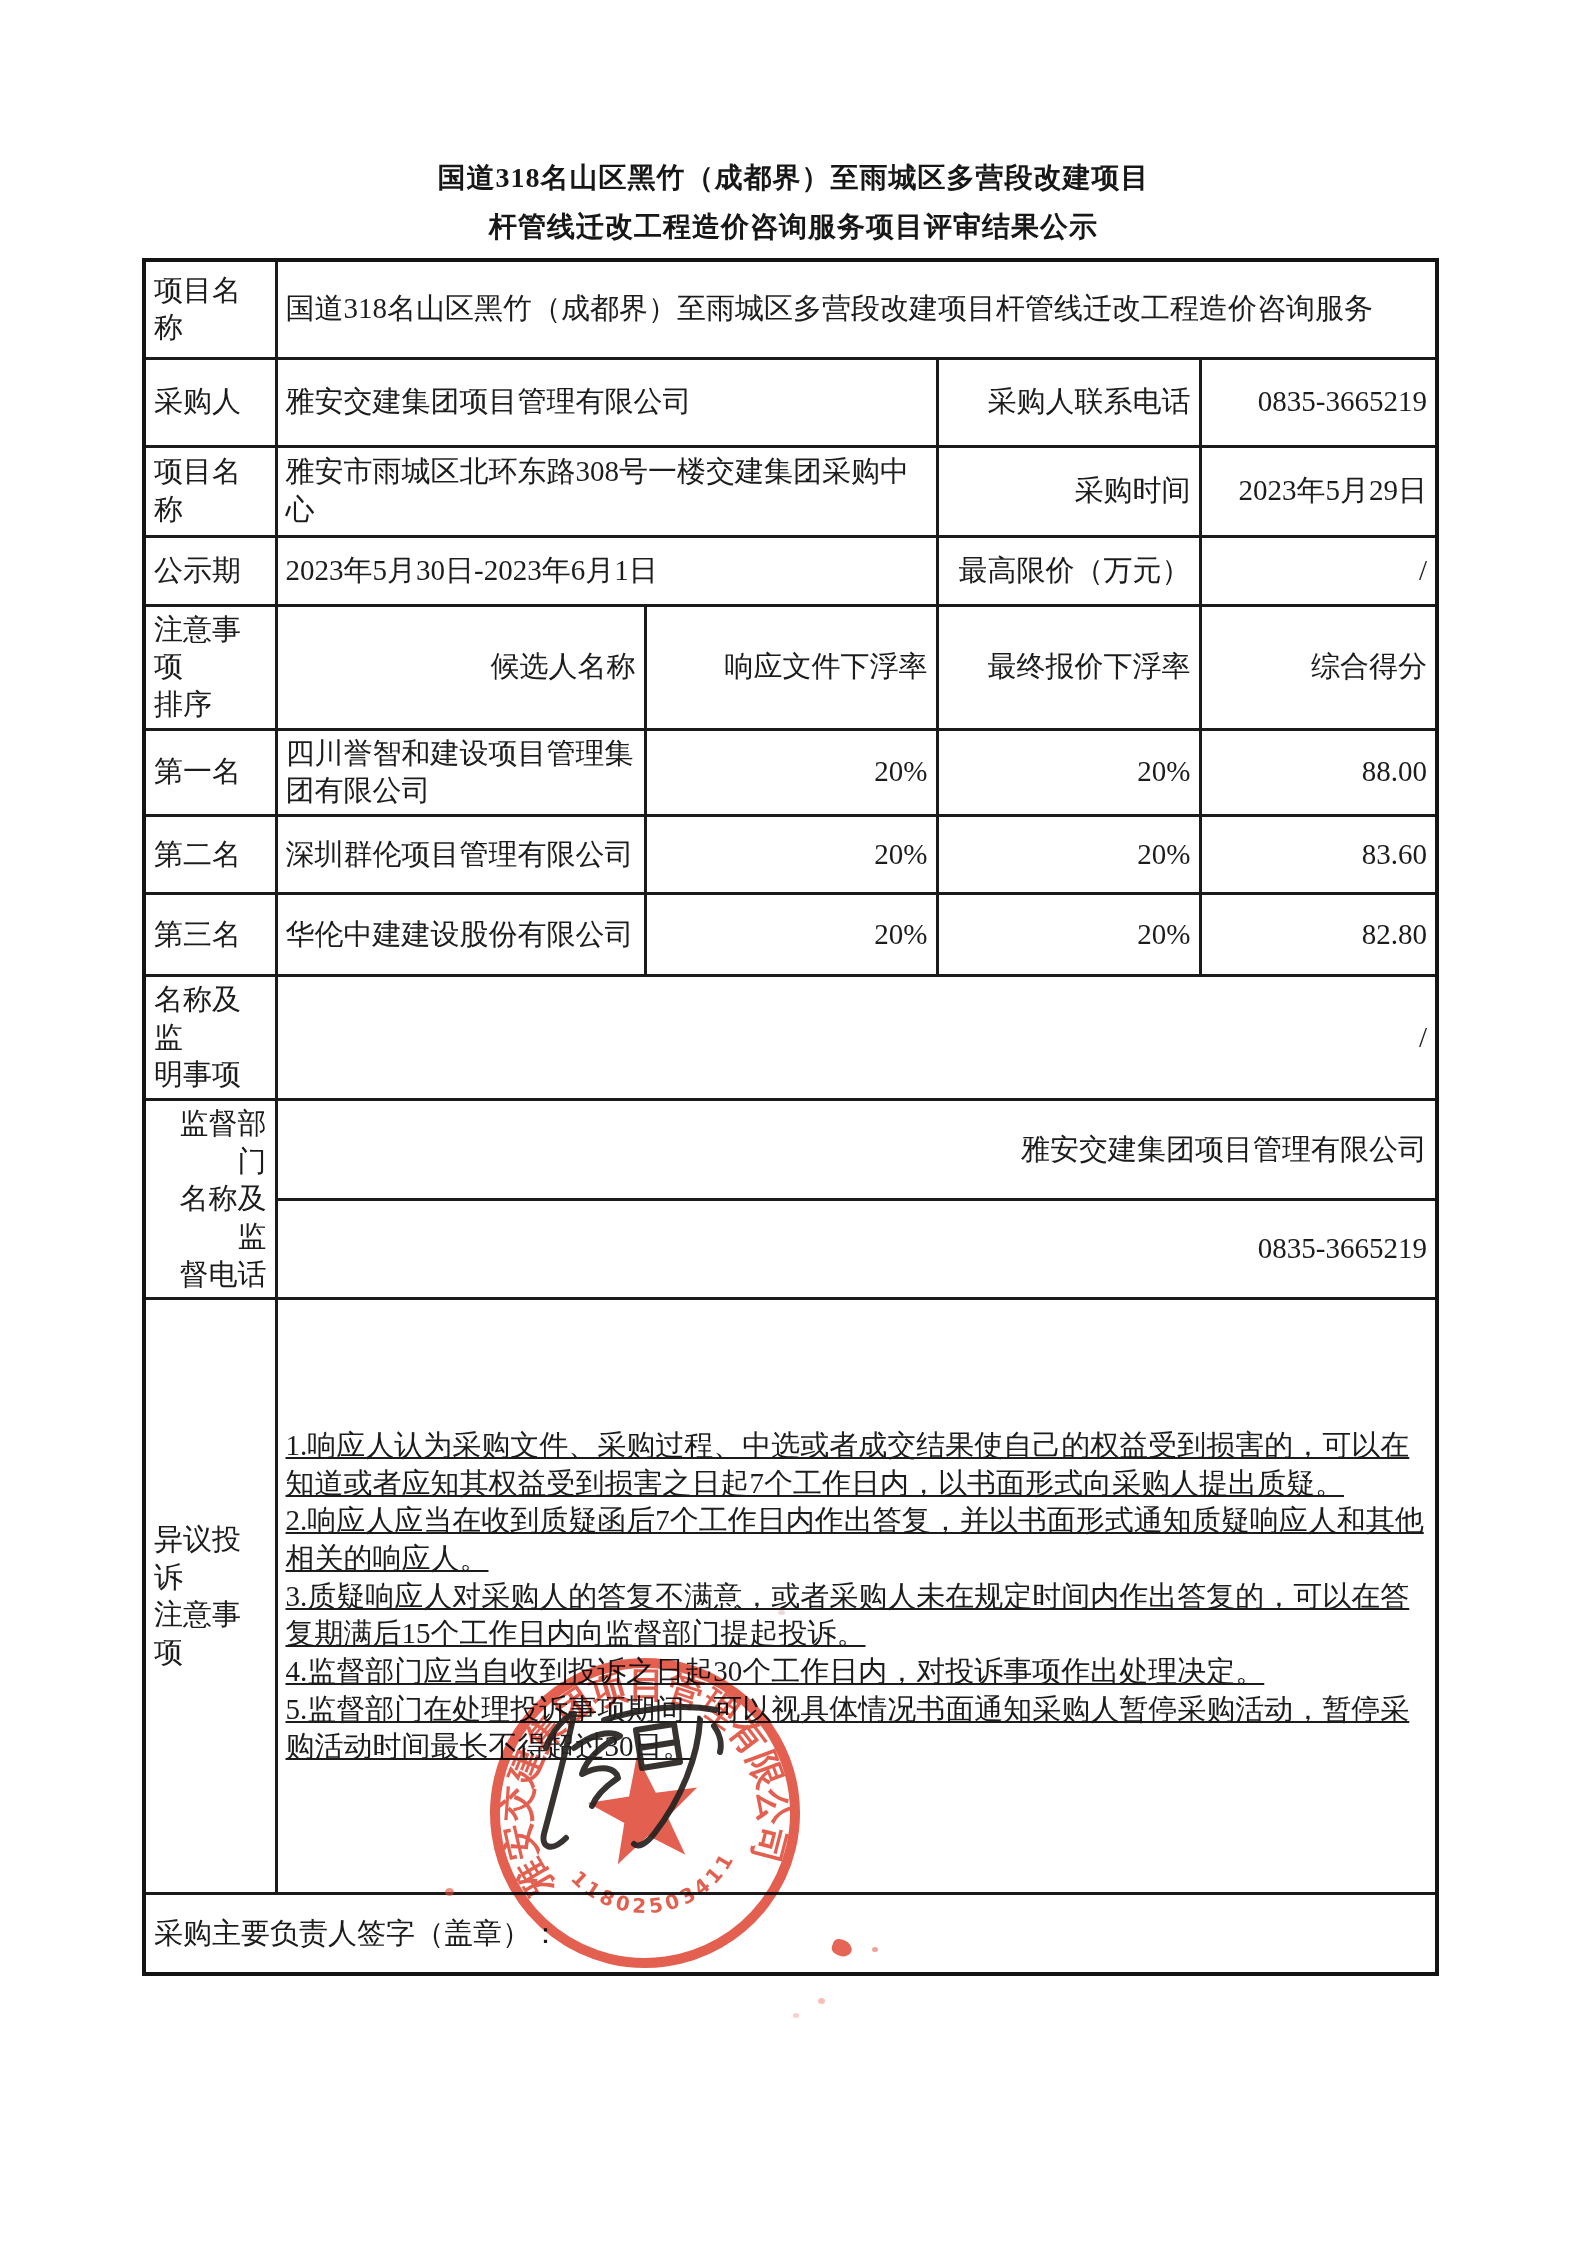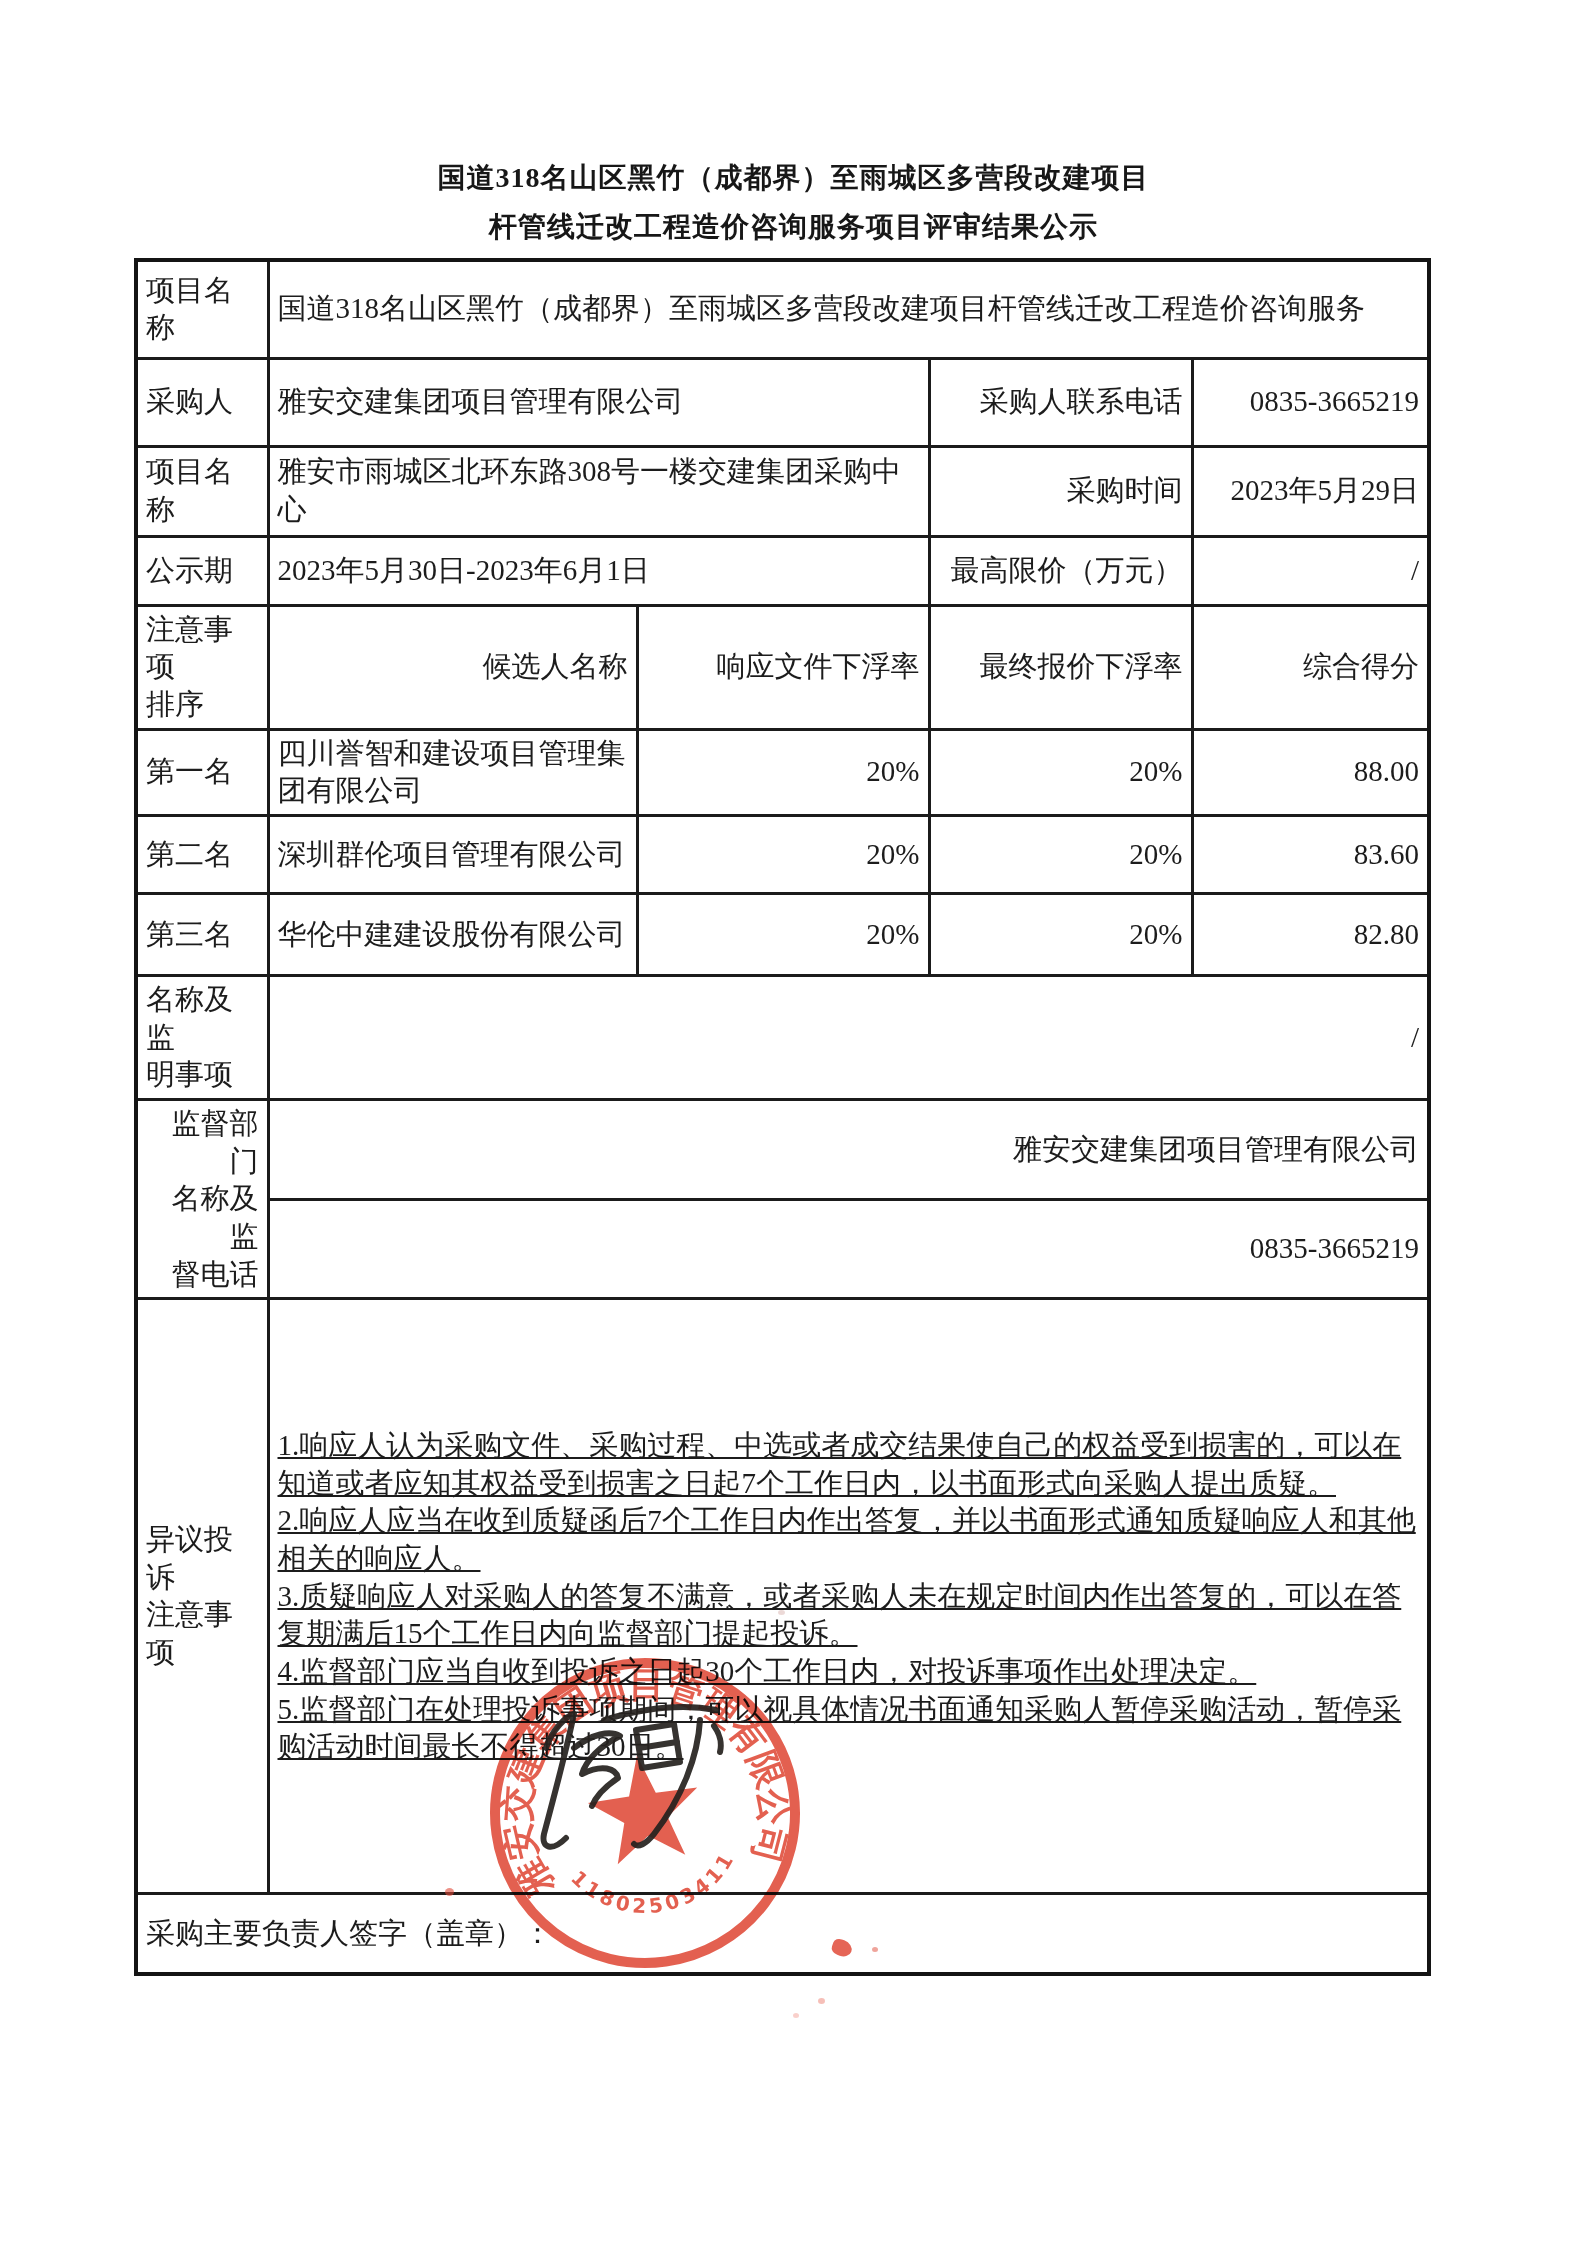--- a/index.html
+++ b/index.html
@@ -8,21 +8,21 @@
     font-family:"Liberation Serif","DejaVu Serif",serif;
     color:#1e1e1e;
     -webkit-font-smoothing:antialiased;
   }
   .page-title{
     position:absolute;top:153px;left:0;width:100%;
     text-align:center;font-weight:bold;font-size:28px;line-height:49px;
     letter-spacing:1px;color:#171717;
   }
   table.doc{
-    position:absolute;left:134px;top:258px;width:1293px;
+    position:absolute;left:142px;top:258px;width:1293px;
     border-collapse:collapse;table-layout:fixed;
     font-size:29px;color:#1c1c1c;
     border:4px solid #141414;
   }
   table.doc td{
     border:3px solid #1b1b1b;
     padding:4px 8px;
     line-height:1.3;
     vertical-align:middle;
     overflow:hidden;

